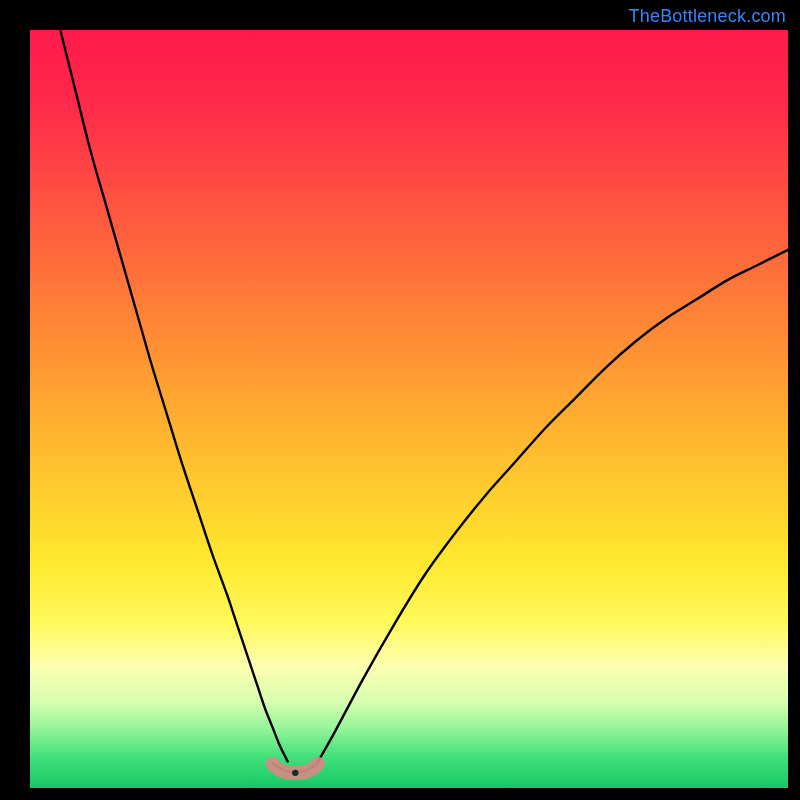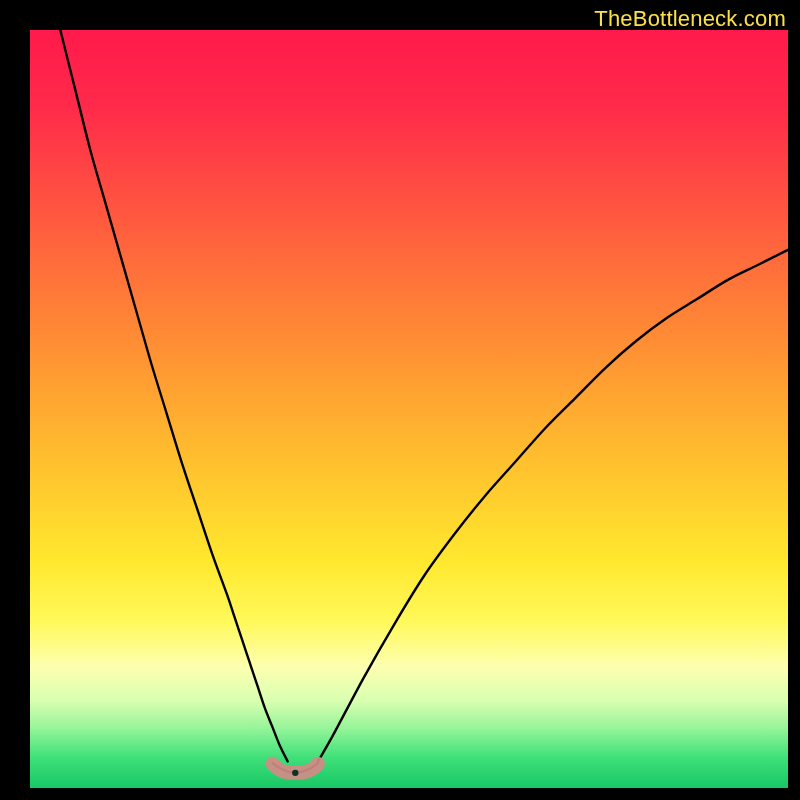--- a/index.html
+++ b/index.html
@@ -8,22 +8,22 @@
     width: 800px;
     height: 800px;
     background: #000;
     overflow: hidden;
   }
   .watermark {
     position: absolute;
     top: 6px;
     right: 14px;
     font-family: Arial, Helvetica, sans-serif;
-    font-size: 22px;
-    color: #fde047;
+    font-size: 18px;
+    color: #3b82f6;
     letter-spacing: 0.2px;
     z-index: 10;
   }
   svg {
     display: block;
   }
 </style>
 </head>
 <body>
 

